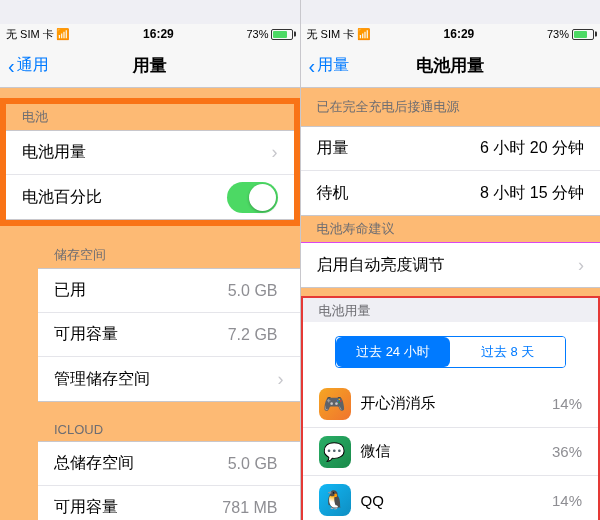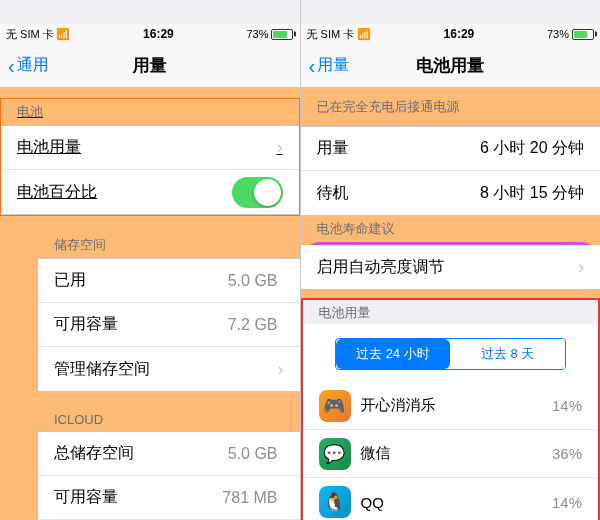--- a/index.html
+++ b/index.html
@@ -275,21 +275,21 @@
     <div class="nav-back">
       <span class="nav-back-arrow">‹</span>
       <span>通用</span>
     </div>
     <span class="nav-title">用量</span>
   </div>
 
   <div class="content">
 
     <div style="margin-top:10px;">
-      <div style="border:1px solid #f97316; margin: 0 0 0 0; text-decoration: underline;">
+      <div style="border:6px solid #f97316; margin: 0 0 0 0;">
         <div class="section-header">电池</div>
         <div class="section-body">
           <div class="row">
             <span class="row-label">电池用量</span>
             <span class="row-chevron">›</span>
           </div>
           <div class="row">
             <span class="row-label">电池百分比</span>
             <div class="toggle">
               <div class="toggle-knob"></div>
@@ -374,21 +374,21 @@
         <span class="time-value">6 小时 20 分钟</span>
       </div>
       <div class="time-row">
         <span class="time-label">待机</span>
         <span class="time-value">8 小时 15 分钟</span>
       </div>
     </div>
 
 
     <div class="section-header" style="padding: 4px 16px 4px; color:#6d6d72; font-size:13px;">电池寿命建议</div>
-    <div class="section-body" style="border-top:3px solid #d946ef; border-bottom:1px solid #c8c7cc;border-radius:19px;">
+    <div class="section-body" style="border-top:1px solid #d946ef; border-bottom:1px solid #c8c7cc;">
       <div class="row">
         <span class="row-label">启用自动亮度调节</span>
         <span class="row-chevron">›</span>
       </div>
     </div>
 
     <div style="border:2px solid #e53935; margin:8px 0;">
       <div style="padding:4px 16px 2px; font-size:13px; color:#6d6d72; background:#efeff4;">电池用量</div>
       <div style="background:#fff;">
 

